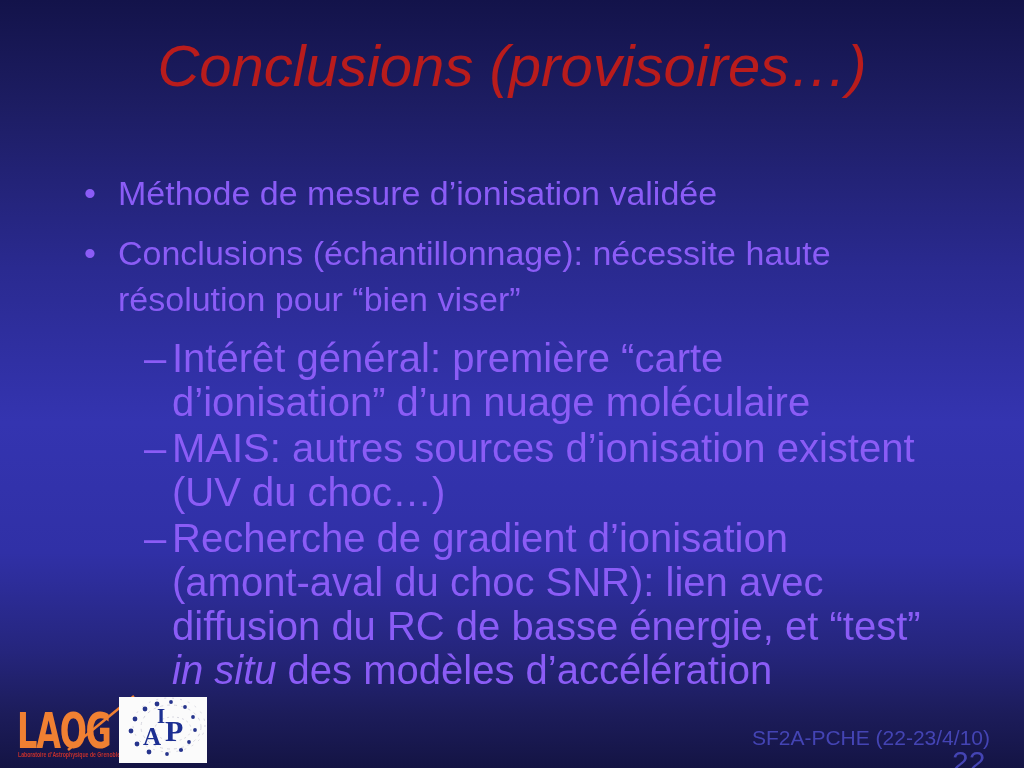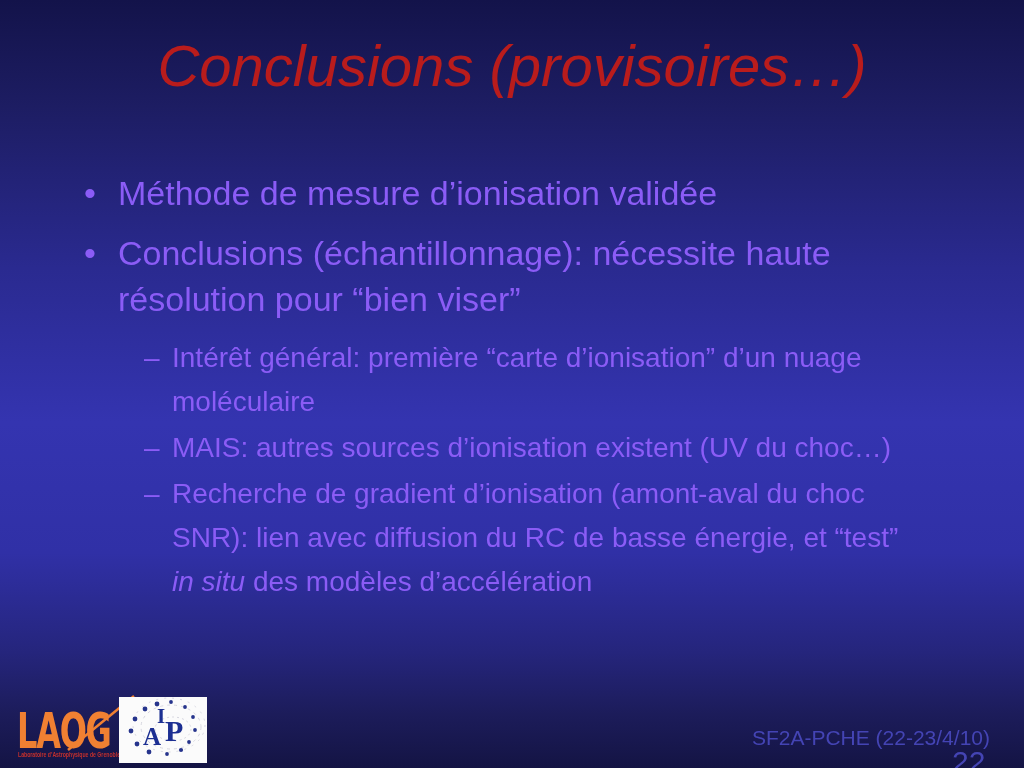--- a/index.html
+++ b/index.html
@@ -33,21 +33,21 @@
   li.l1 {
     font-size: 34px; line-height: 46px;
     padding-left: 40px; max-width: 895px;
     margin-bottom: 14px;
   }
   li.l1::before {
     content: "\2022";
     position: absolute; left: 6px; top: 0;
   }
   li.l2 {
-    font-size: 28px; line-height: 44px;
+    font-size: 40px; line-height: 44px;
     margin-left: 66px; padding-left: 28px; max-width: 783px;
     margin-bottom: 2px;
   }
   li.l2::before {
     content: "\2013";
     position: absolute; left: 0; top: 0;
   }
   .em { font-style: italic; }
 
   .footer-text {

